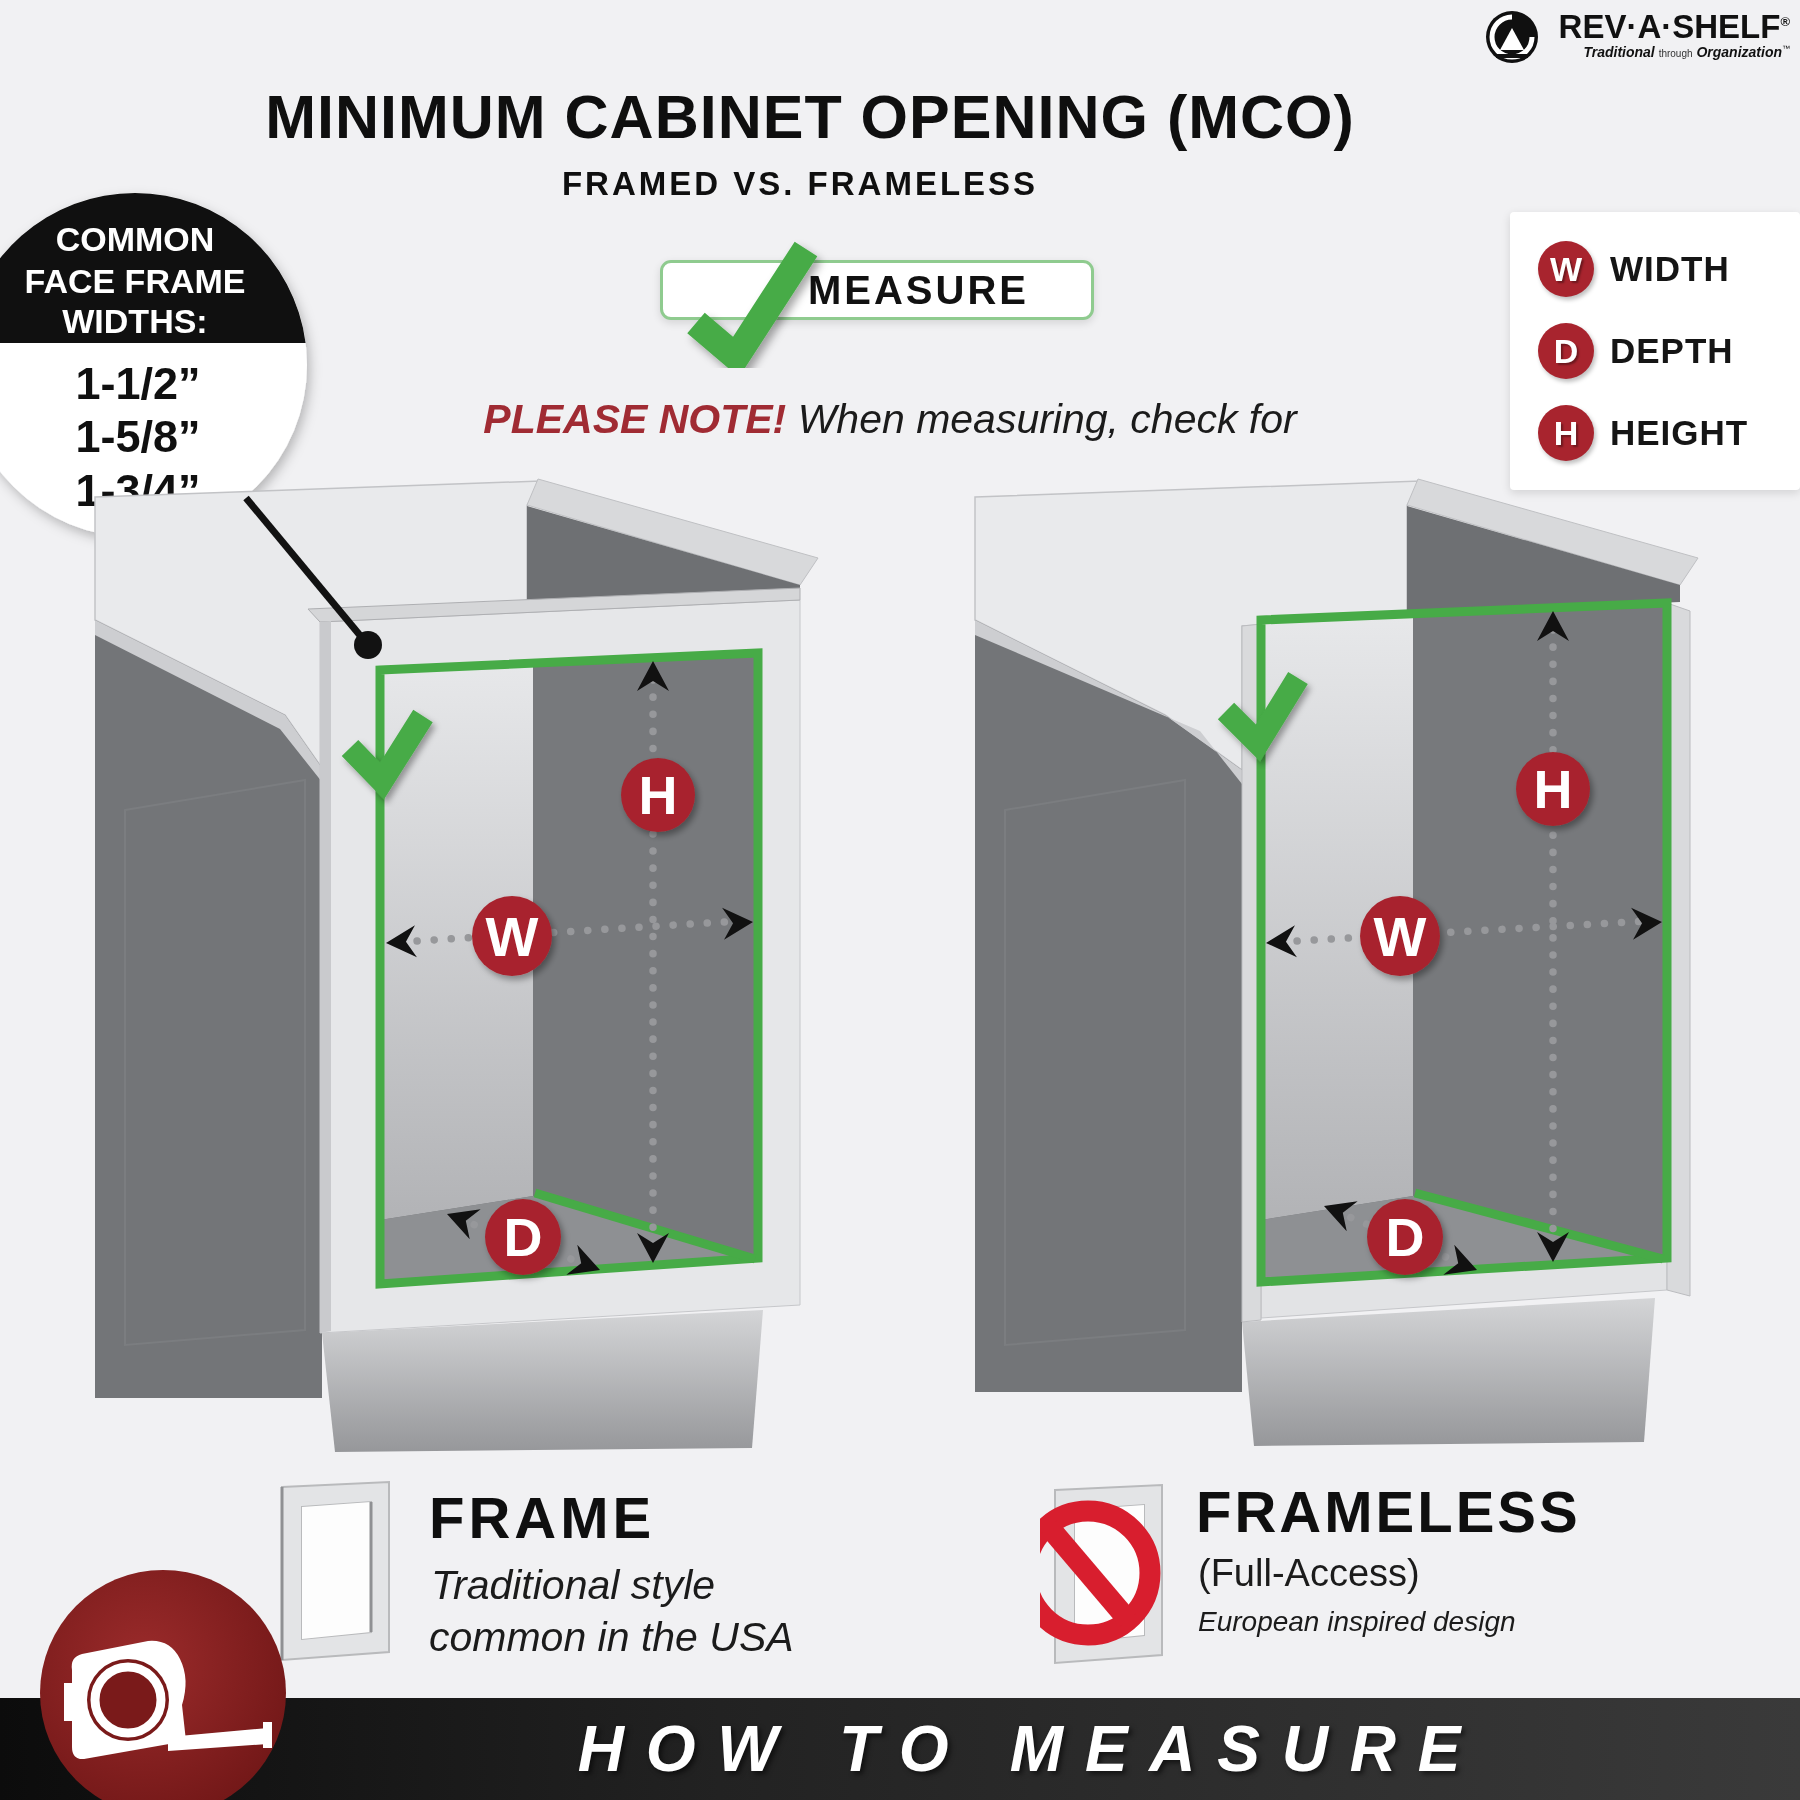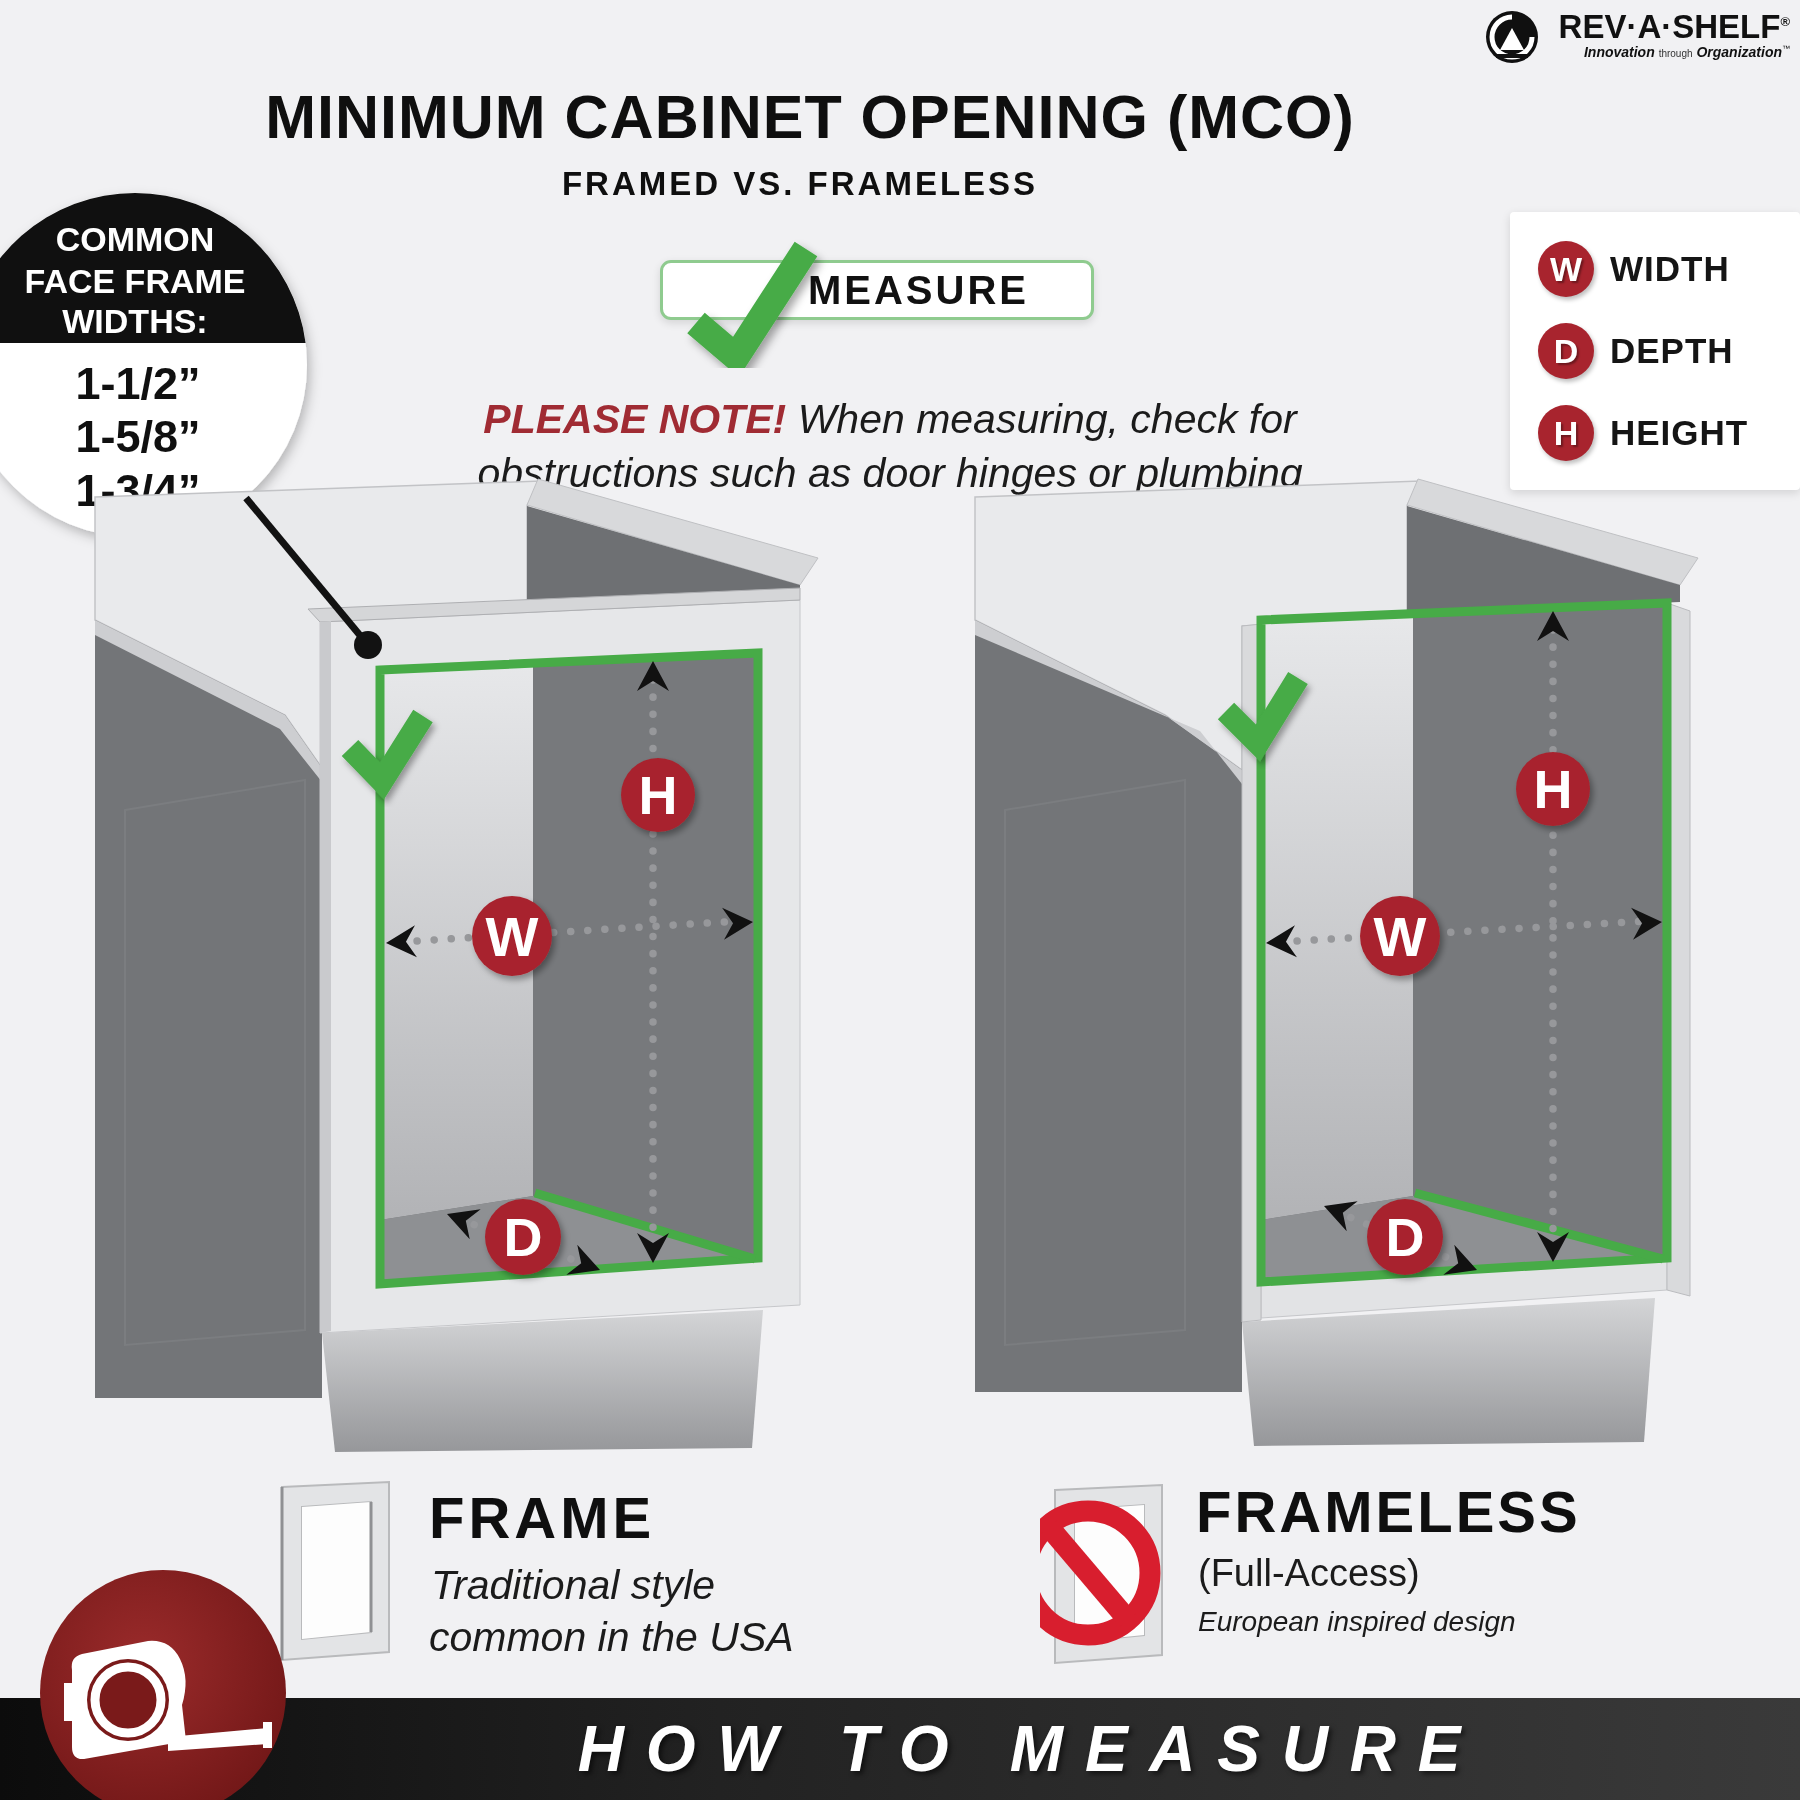--- a/index.html
+++ b/index.html
@@ -76,21 +76,21 @@
 
 <div class="abs logo">
   <svg width="58" height="58" viewBox="0 0 58 58">
     <circle cx="29" cy="29" r="26" fill="#101010"></circle>
     <path d="M29 9 A20 20 0 1 0 49 29" fill="none" stroke="#fff" stroke-width="5"></path>
     <polygon points="17,42 29,20 41,42" fill="#fff"></polygon>
     <polygon points="13,46 45,46 45,50 13,50" fill="#101010"></polygon>
   </svg>
   <div class="logo-text">
     <div class="brand"><span>REV·A·SHELF</span><sup>®</sup></div>
-    <div class="tagline"><b>Innovation</b> <span class="thin">through</span> <b>Organization</b><sup>™</sup></div>
+    <div class="tagline"><b>Traditional</b> <span class="thin">through</span> <b>Organization</b><sup>™</sup></div>
   </div>
 </div>
 
 <div class="abs title">MINIMUM CABINET OPENING (MCO)</div>
 <div class="abs subtitle">FRAMED VS. FRAMELESS</div>
 
 <svg class="abs" style="left:-50px;top:185px" width="390" height="380" viewBox="0 0 390 380">
   <defs>
     <filter id="bshadow" x="-20%" y="-20%" width="140%" height="140%">
       <feDropShadow dx="3" dy="5" stdDeviation="6" flood-color="#000" flood-opacity="0.25"></feDropShadow>
@@ -117,21 +117,20 @@
   <defs>
     <filter id="ck" x="-30%" y="-30%" width="160%" height="160%">
       <feDropShadow dx="4" dy="5" stdDeviation="4" flood-color="#000" flood-opacity="0.35"></feDropShadow>
     </filter>
   </defs>
   <path d="M41,115 L81,149 L151,41" fill="none" stroke="#47ab47" stroke-width="27" filter="url(#ck)"></path>
 </svg>
 
 <div class="abs note">
   <span class="nred">PLEASE NOTE!</span><span> When measuring, check for</span><br>
-  <span>obstructions such as door hinges or plumbing</span>
 </div>
 
 <div class="abs legend">
   <div class="legend-row">
     <div class="legend-circle">W</div>
     <div class="legend-label">WIDTH</div>
   </div>
   <div class="legend-row">
     <div class="legend-circle">D</div>
     <div class="legend-label">DEPTH</div>

